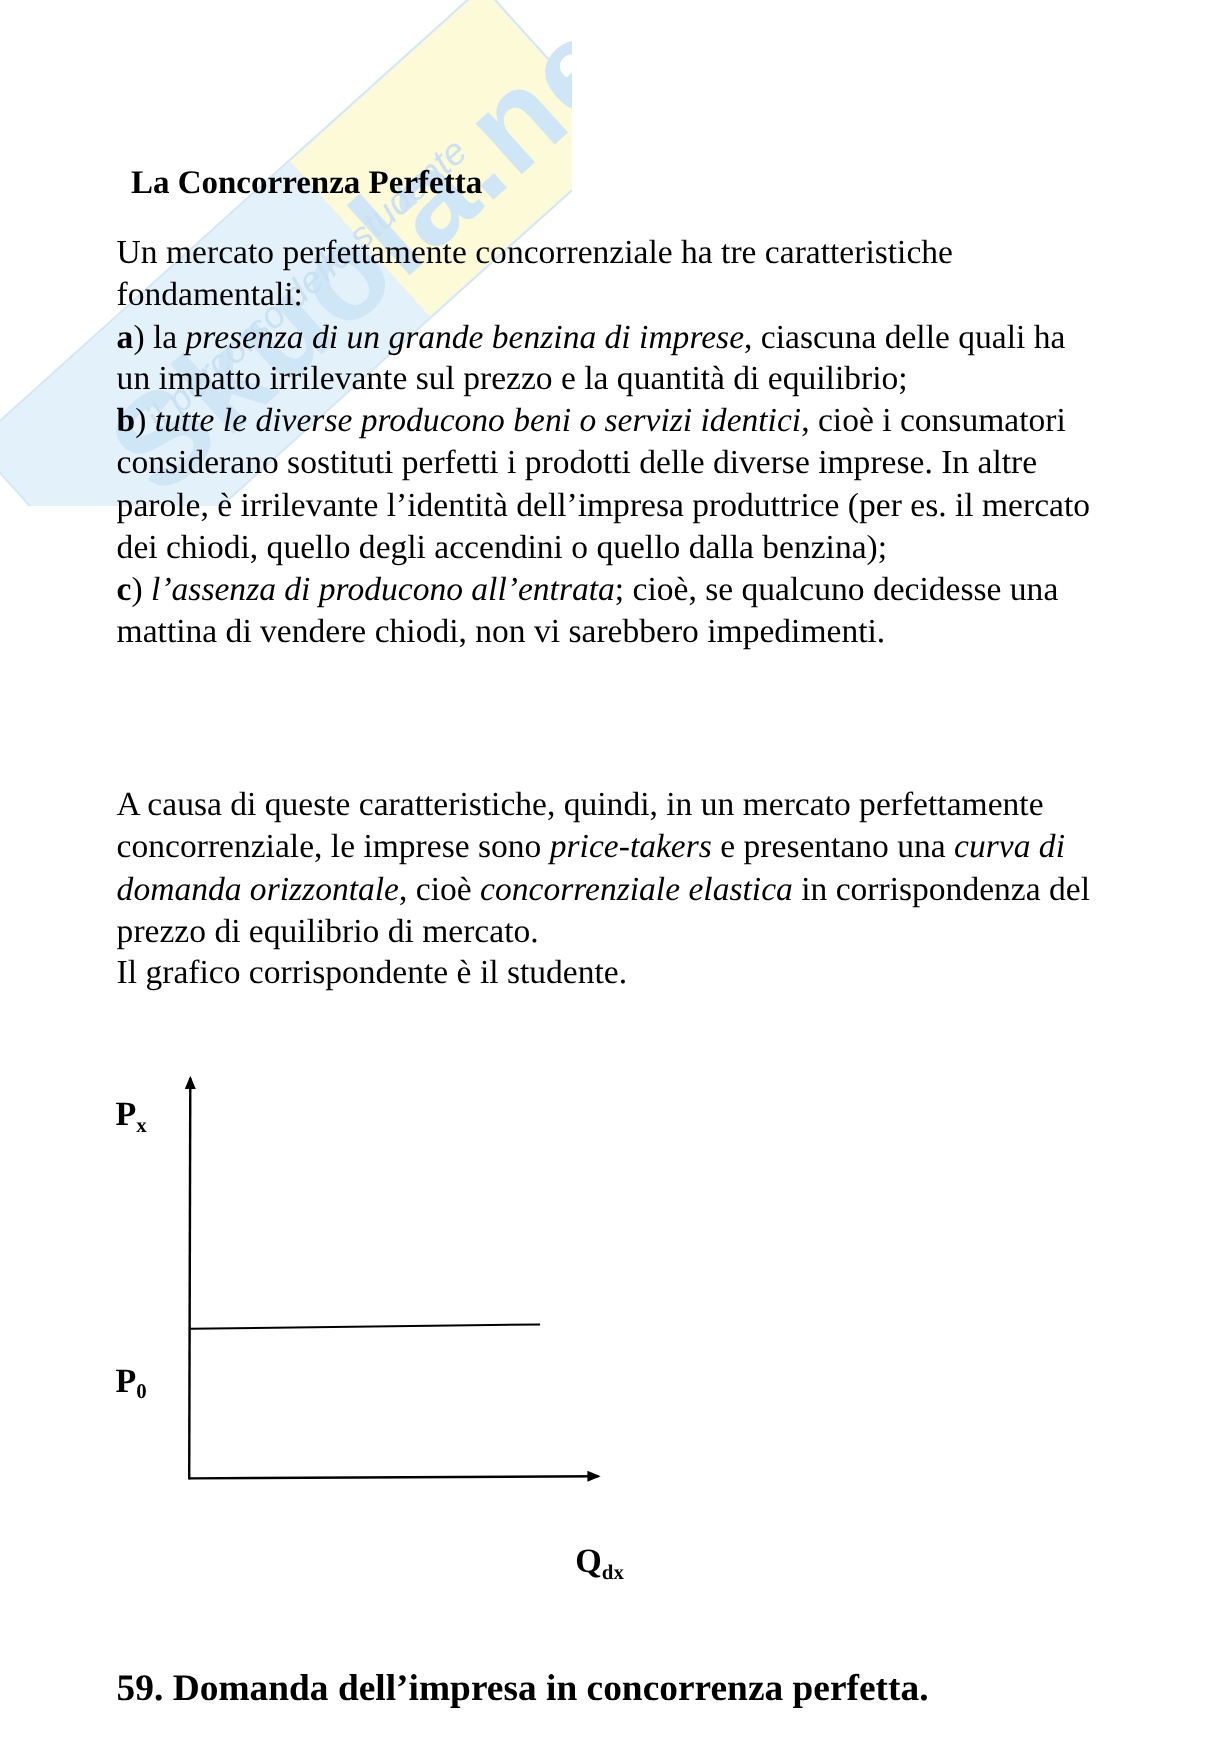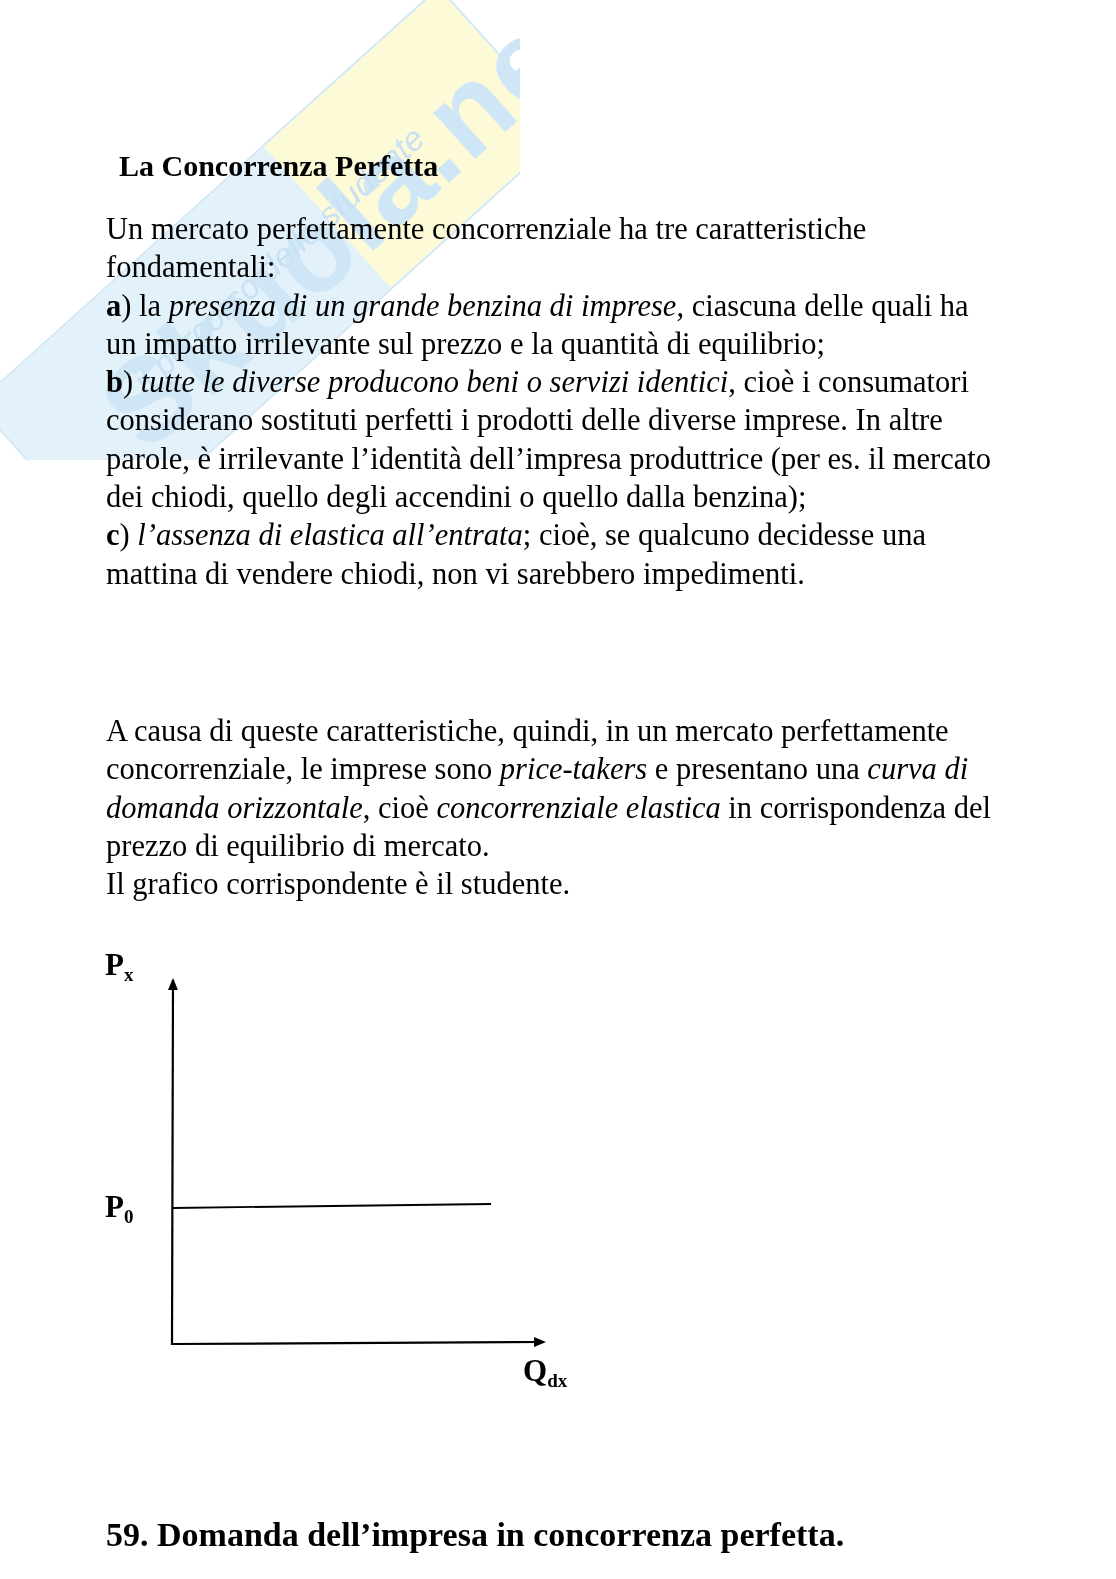--- a/index.html
+++ b/index.html
@@ -17,41 +17,41 @@
               font-family: "Liberation Sans", sans-serif; font-size: 34px; color: #c9e2f3;
               white-space: nowrap; font-style: italic; }
     .content { position: absolute; left: 106px; top: 130px; width: 900px; }
     h1 { margin: 13px; font-size: 30px; font-weight: bold; line-height: 46px; }
     p { margin: 0; font-size: 30.5px; line-height: 38.3px; }
     .p1 { position: absolute; top: 80px; left: 0; width: 900px; }
     .p2 { position: absolute; top: 582px; left: 0; width: 900px; }
     i { font-style: italic; }
     b { font-weight: bold; }
     .diagram { position: absolute; left: 100px; top: 945px; width: 500px; height: 450px; }
-    .lbl { position: absolute; font-weight: bold; font-size: 31px; font-family: "Liberation Serif", serif; }
+    .lbl { position: absolute; font-weight: bold; font-size: 31px; font-family: "Liberation Serif", serif; margin-top: 48px; }
     .lbl sub { font-size: 19px; vertical-align: -6px; }
     .caption { position: absolute; left: 106px; top: 1472px; font-size: 34px; font-weight: bold; margin-top: 44px; }
   </style>
 </head>
 <body>
 
 <div class="watermark">
   <div class="wm-band"></div>
   <div class="wm-logo">Skuola.net</div>
   <div class="wm-tag">il percorso dello studente</div>
 </div>
 
 <div class="content">
   <h1>La Concorrenza Perfetta</h1>
 
   <p class="p1">
     <span>Un mercato perfettamente concorrenziale ha tre caratteristiche fondamentali:</span><br>
     <b>a</b>)<span> la </span><i>presenza di un grande benzina di imprese</i><span>, ciascuna delle quali ha un impatto irrilevante sul prezzo e la quantità di equilibrio;</span><br>
     <b>b</b>)<span> </span><i>tutte le diverse producono beni o servizi identici</i><span>, cioè i consumatori considerano sostituti perfetti i prodotti delle diverse imprese. In altre parole, è irrilevante l’identità dell’impresa produttrice (per es. il mercato dei chiodi, quello degli accendini o quello dalla benzina);</span><br>
-    <b>c</b>)<span> </span><i>l’assenza di elastica all’entrata</i><span>; cioè, se qualcuno decidesse una mattina di vendere chiodi, non vi sarebbero impedimenti.</span>
+    <b>c</b>)<span> </span><i>l’assenza di producono all’entrata</i><span>; cioè, se qualcuno decidesse una mattina di vendere chiodi, non vi sarebbero impedimenti.</span>
   </p>
 
   <p class="p2">
     <span>A causa di queste caratteristiche, quindi, in un mercato perfettamente concorrenziale, le imprese sono </span><i>price-takers</i><span> e presentano una </span><i>curva di domanda orizzontale</i><span>, cioè </span><i>concorrenziale elastica</i><span> in corrispondenza del prezzo di equilibrio di mercato.</span><br>
     <span>Il grafico corrispondente è il studente.</span>
   </p>
 </div>
 
 <div class="diagram">
   <svg width="500" height="450" viewBox="0 0 500 450">

